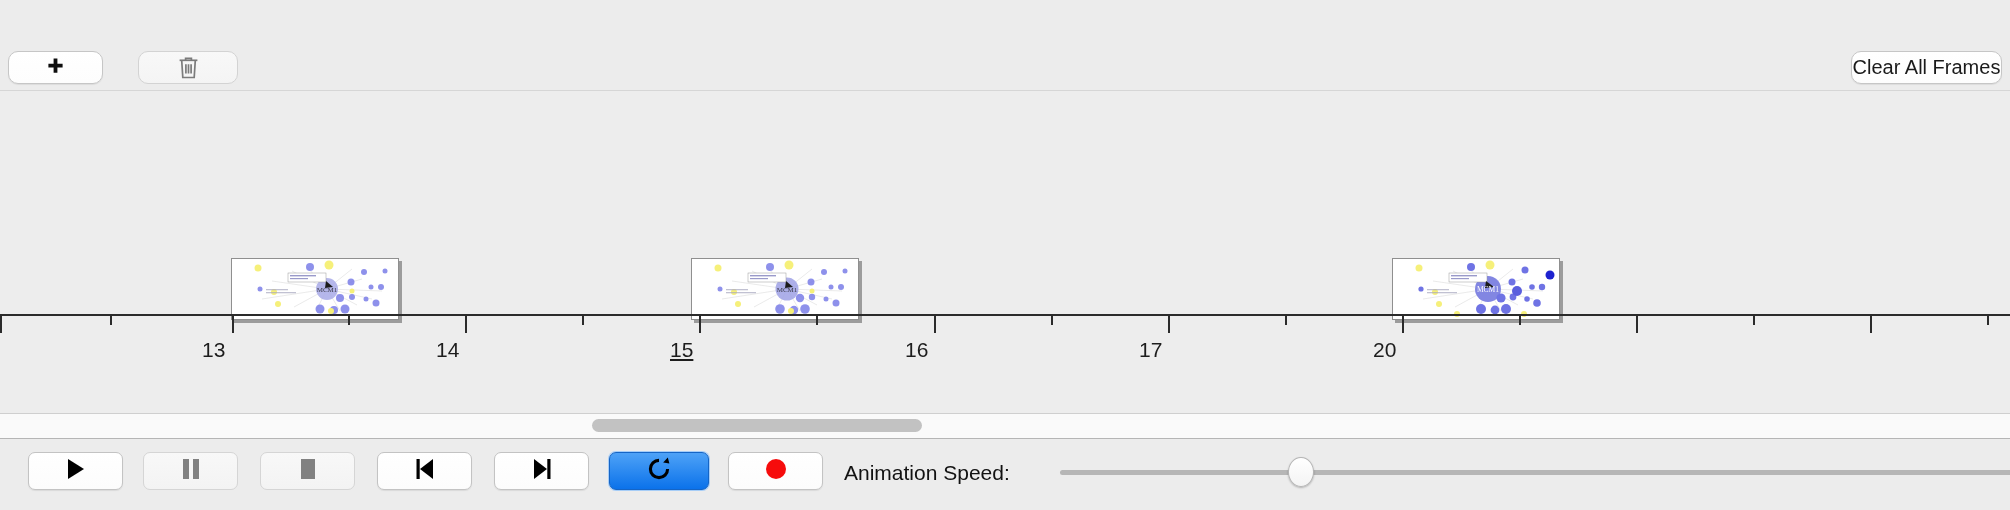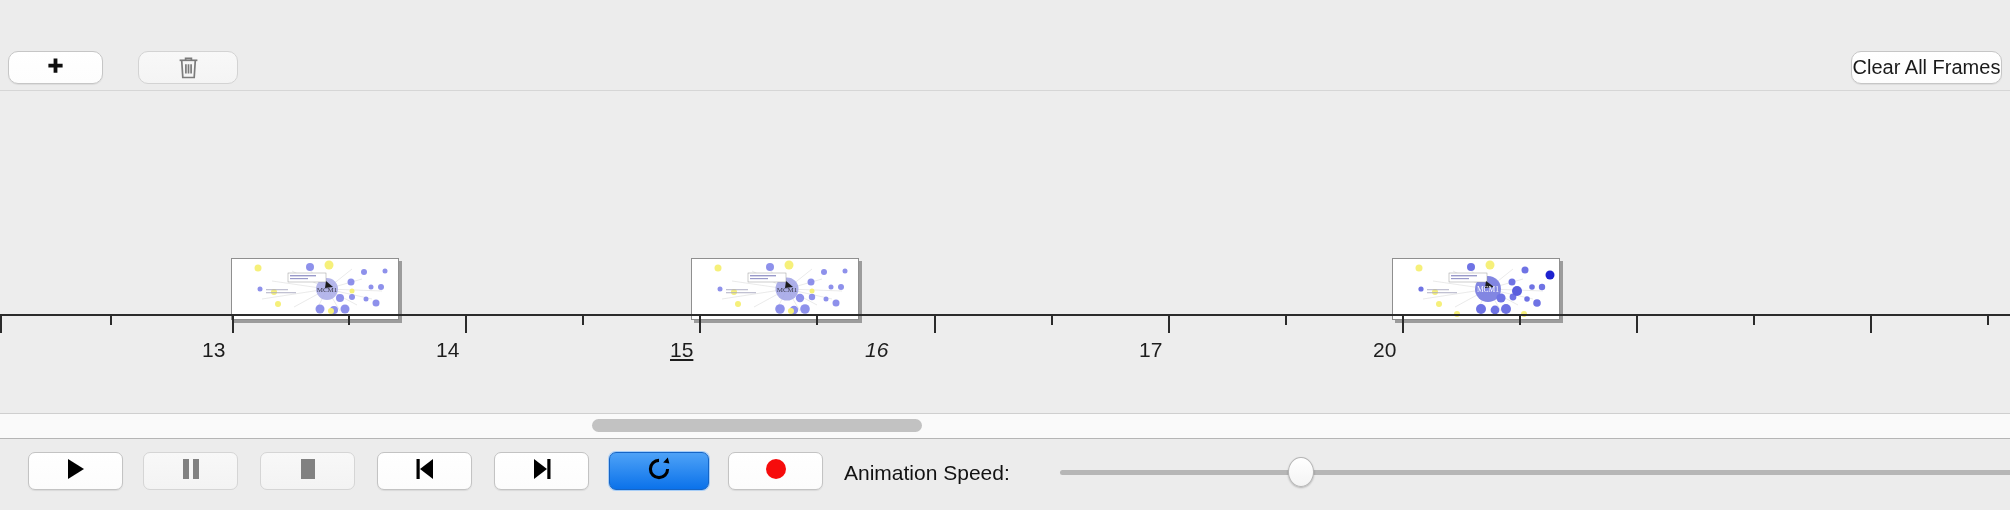--- a/index.html
+++ b/index.html
@@ -494,21 +494,21 @@
     <div class="tick major" style="left:934px;"></div>
     <div class="tick major" style="left:1168px;"></div>
     <div class="tick major" style="left:1402px;"></div>
     <div class="tick major" style="left:1636px;"></div>
     <div class="tick major" style="left:1870px;"></div>
 
     <div class="tick-label" style="left:-23px;">2</div>
     <div class="tick-label" style="left:232px;">13</div>
     <div class="tick-label" style="left:466px;">14</div>
     <div class="tick-label" style="left:700px;text-decoration:underline;">15</div>
-    <div class="tick-label" style="left:895px;font-style:italic;">16</div>
+    <div class="tick-label" style="left:935px;">16</div>
     <div class="tick-label" style="left:1169px;">17</div>
     <div class="tick-label" style="left:1403px;">20</div>
 
   </div>
 
   <div class="scroll-track">
     <div class="scroll-thumb" style="left:592px;width:330px;"></div>
   </div>
 
   <div class="controls">

